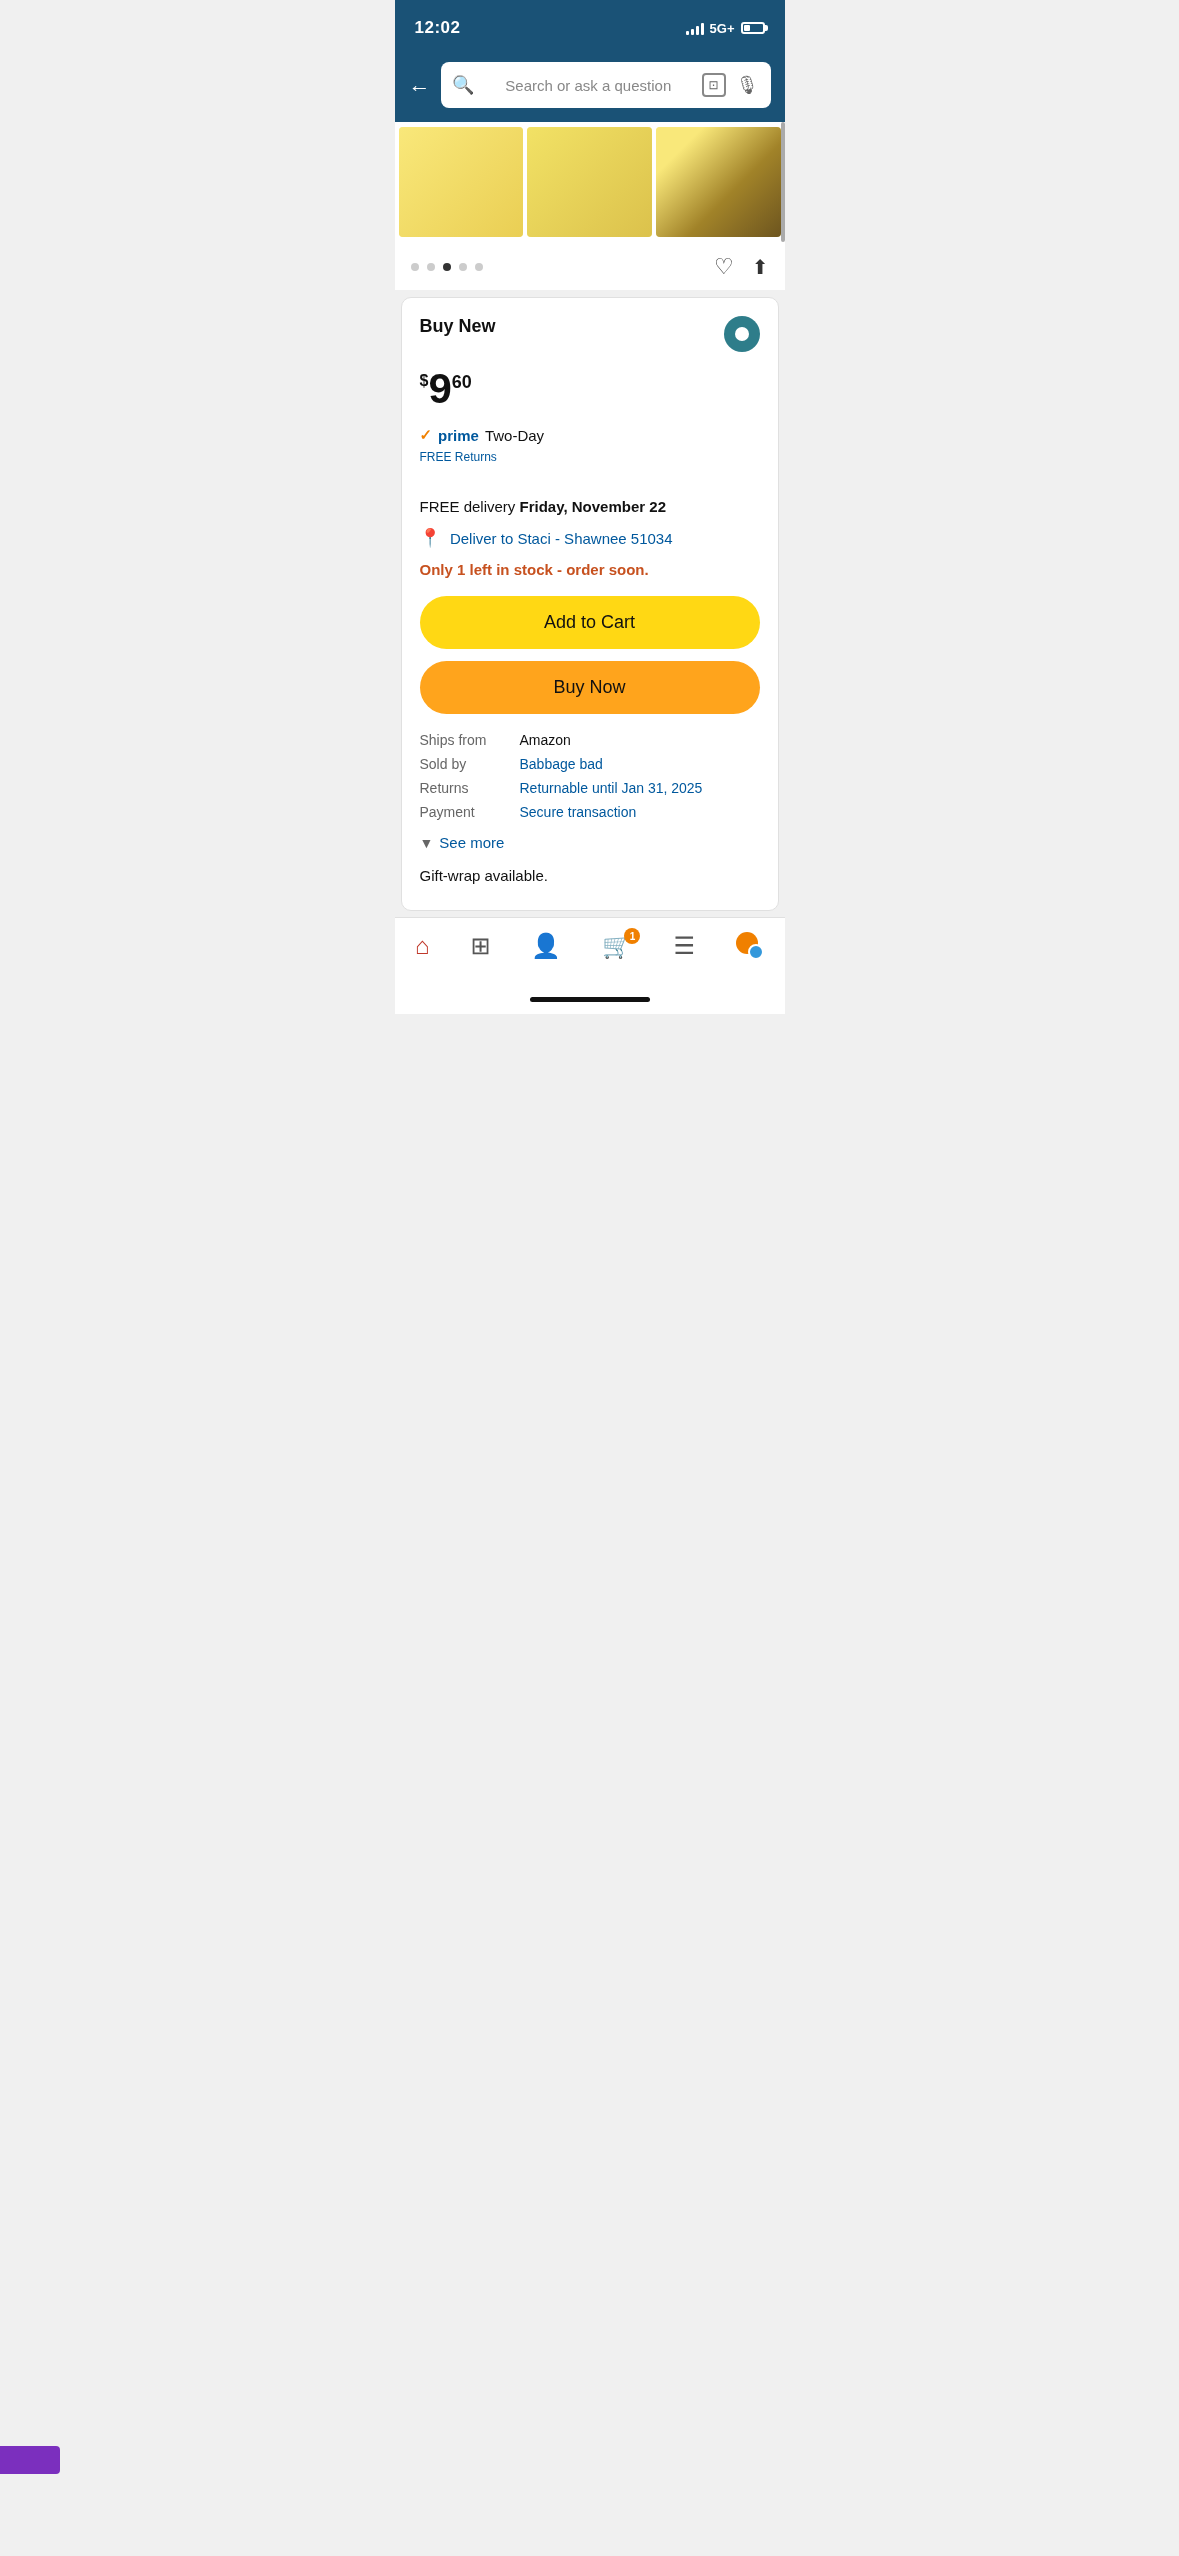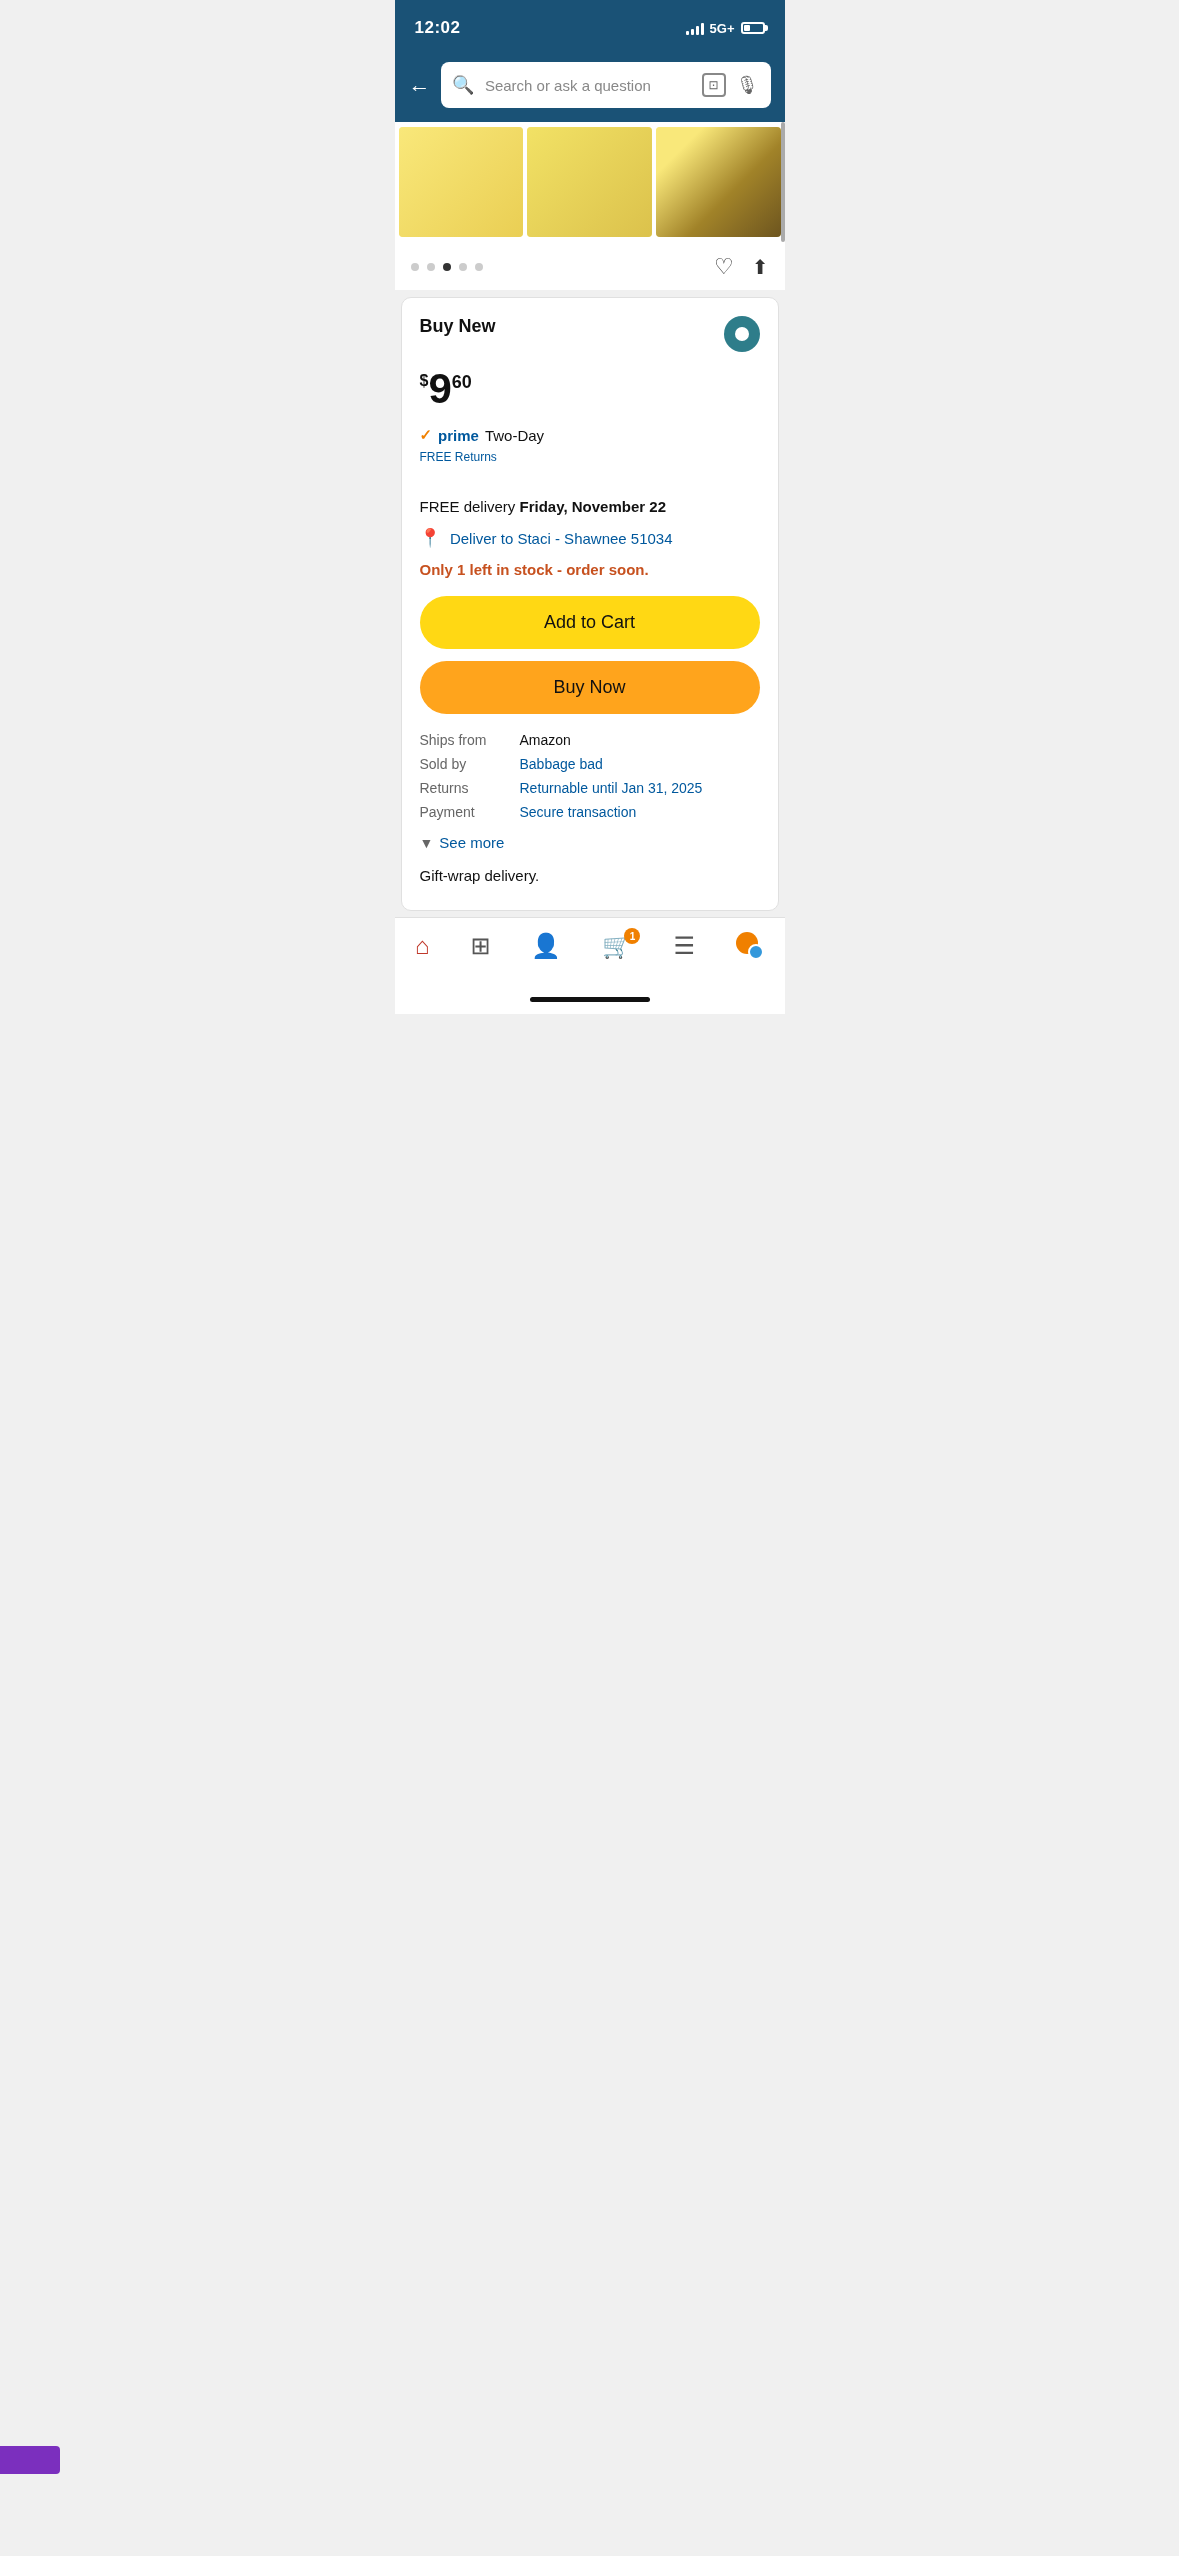--- a/index.html
+++ b/index.html
@@ -103,20 +103,21 @@
       height: 46px;
     }
     .search-icon-wrap {
       color: #666;
       font-size: 18px;
     }
     .search-input-text {
       flex: 1;
       color: #888;
       font-size: 15px;
+      text-align: center;
     }
     .search-camera-icon, .search-mic-icon {
       color: #666;
       font-size: 18px;
       cursor: pointer;
     }
     .search-camera-icon {
       width: 24px;
       height: 24px;
       border: 2px solid #888;
@@ -597,21 +598,21 @@
     </div>
   </div>
 
   
   <div class="see-more-row">
     <span class="see-more-chevron">▼</span>
     <span class="see-more-text">See more</span>
   </div>
 
   
-  <div class="gift-wrap">Gift-wrap delivery.</div>
+  <div class="gift-wrap">Gift-wrap available.</div>
 
 </div>
 
 <div class="purple-tab"></div>
 
 <div class="bottom-nav">
   <div class="nav-item">
     <span class="nav-icon home">⌂</span>
   </div>
   <div class="nav-item">

